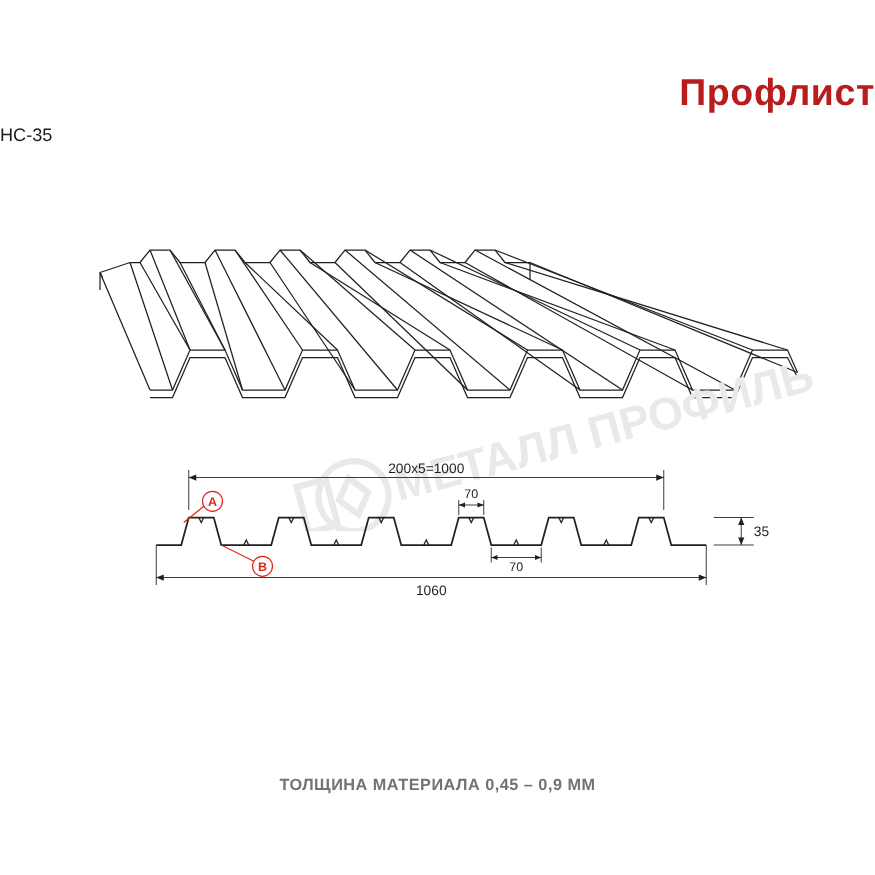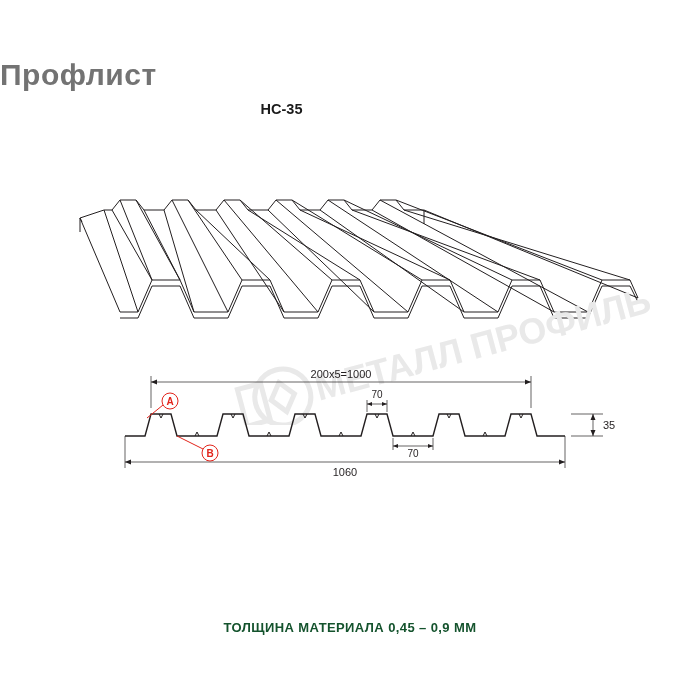--- a/index.html
+++ b/index.html
@@ -24,34 +24,34 @@
     height: 700px;
     background: #fff;
   }
 
   
   .title {
     position: absolute;
     top: 58px;
     left: 0;
     width: 700px;
-    text-align: left;
+    text-align: right;
     font-size: 30px;
     font-weight: bold;
     letter-spacing: 0.5px;
-    color: #737373;
+    color: #b91c1c;
   }
   .subtitle {
     position: absolute;
     top: 101px;
     left: 0;
     width: 563px;
-    text-align: center;
+    text-align: left;
     font-size: 14.5px;
-    font-weight: bold;
+    font-weight: normal;
     color: #1a1a1a;
   }
 
   
   .iso-wrap {
     position: absolute;
     left: 60px;
     top: 180px;
     width: 580px;
     height: 140px;
@@ -79,21 +79,21 @@
   
   .footer {
     position: absolute;
     top: 620px;
     left: 0;
     width: 700px;
     text-align: center;
     font-size: 13px;
     font-weight: bold;
     letter-spacing: 0.4px;
-    color: #14532d;
+    color: #737373;
   }
 
   svg { display: block; }
   .txt {
     font-family: "Liberation Sans", sans-serif;
     font-size: 11px;
     fill: #231f20;
   }
   .txt-sm {
     font-family: "Liberation Sans", sans-serif;

